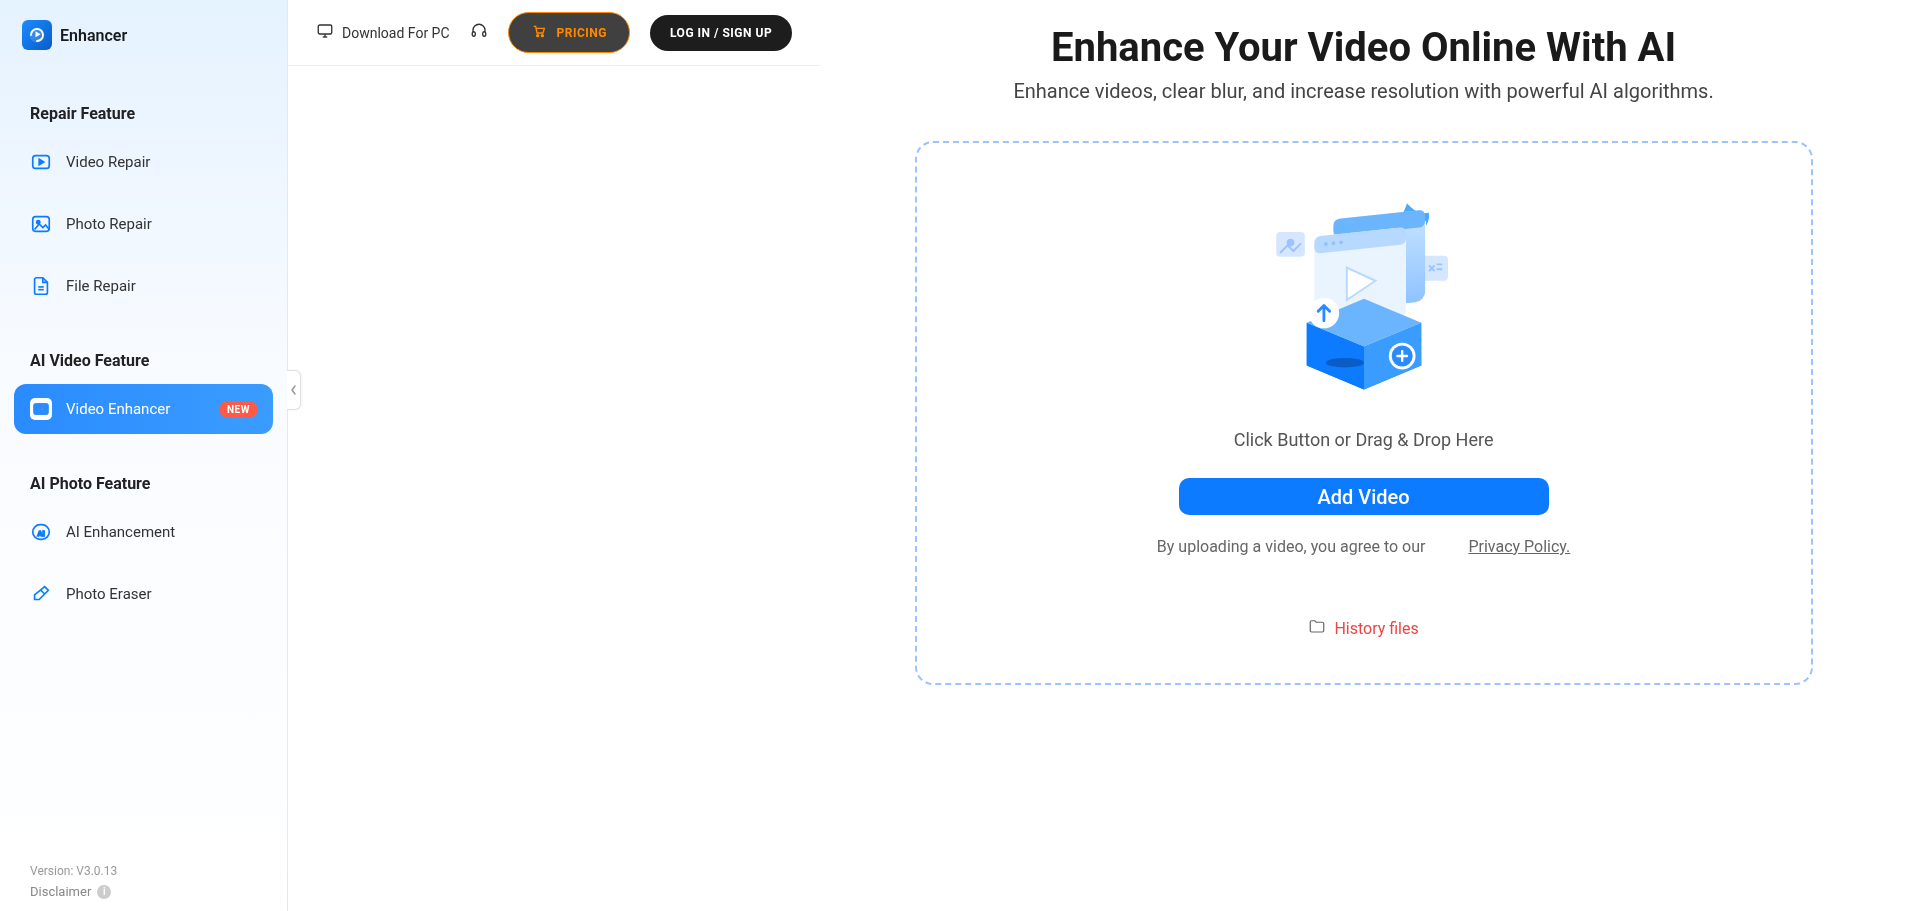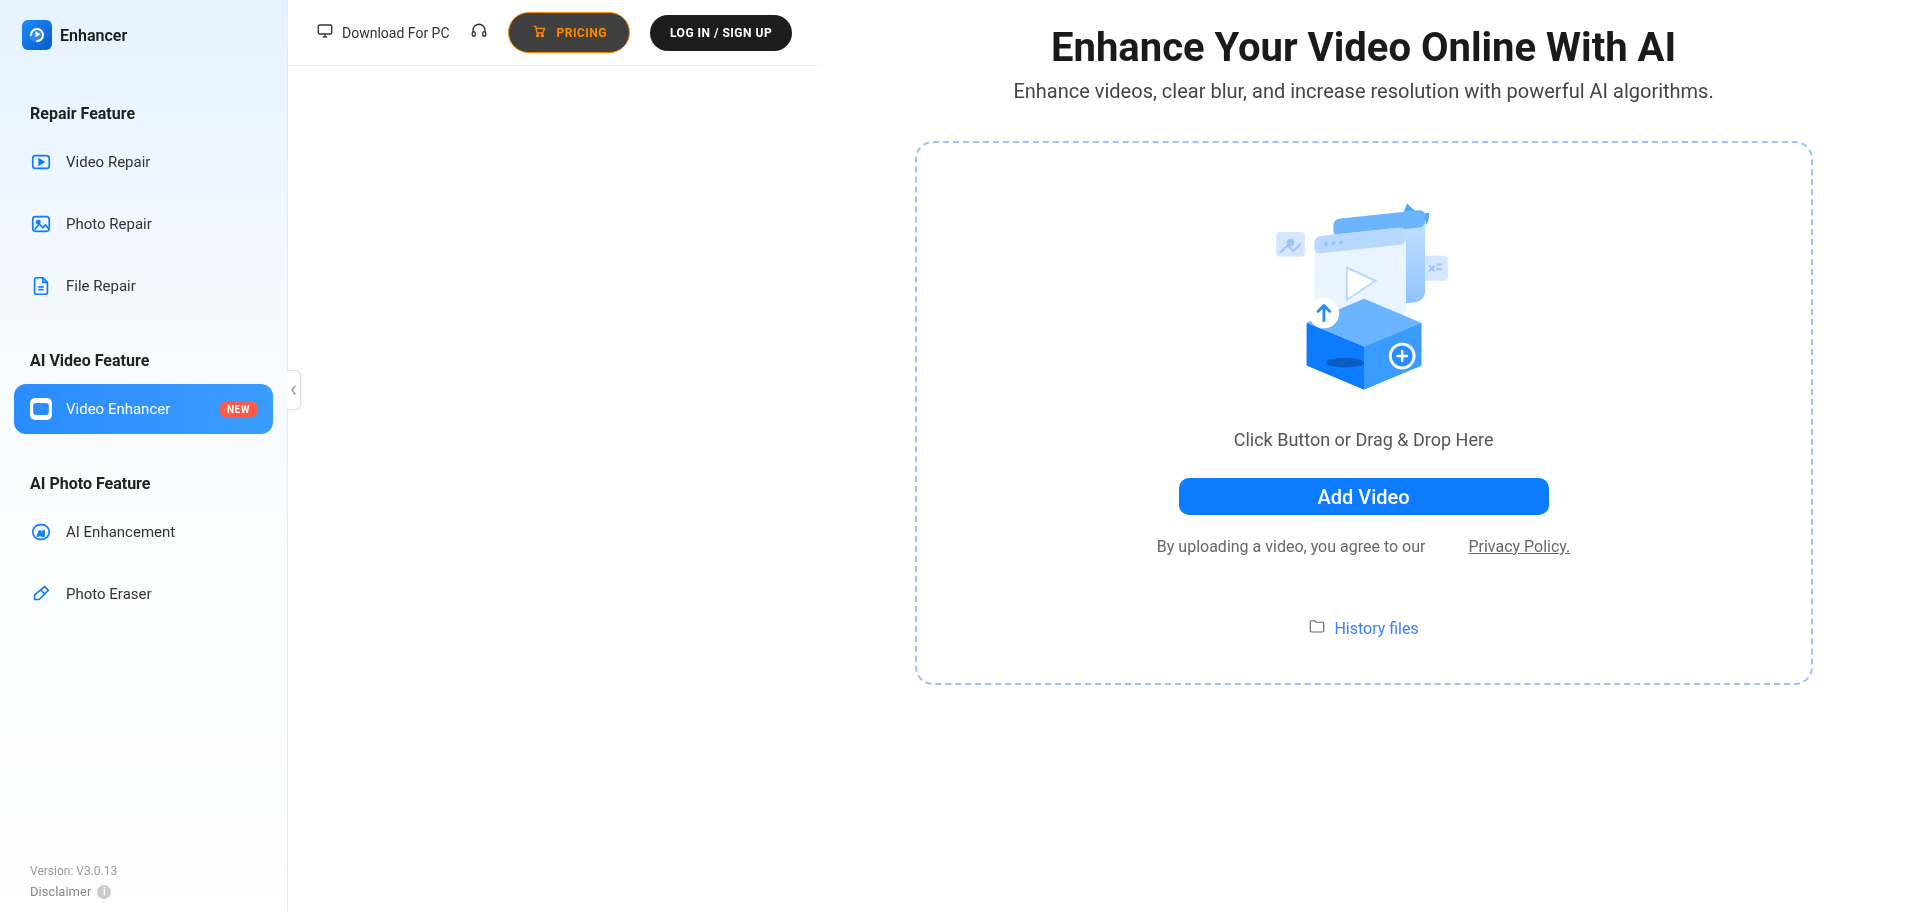--- a/index.html
+++ b/index.html
@@ -39,21 +39,21 @@
 .content { flex: 1; display: flex; flex-direction: column; align-items: center; padding-top: 24px; }
 .page-title { font-size: 40px; font-weight: 700; color: #1a1a1a; margin-bottom: 8px; }
 .page-subtitle { font-size: 20px; color: #444; margin-bottom: 38px; }
 
 .dropzone { width: 898px; height: 544px; border: 2px dashed #9cc2ff; border-radius: 18px; display: flex; flex-direction: column; align-items: center; padding-top: 46px; }
 .dz-illustration { width: 210px; height: 210px; margin-bottom: 30px; }
 .dz-text { font-size: 18px; color: #555; margin-bottom: 28px; }
 .btn-add { width: 370px; height: 37px; background: #0d7bff; color: #fff; border: none; border-radius: 10px; font-size: 20px; font-weight: 500; cursor: pointer; }
 .agree-row { font-size: 16px; color: #666; margin-top: 22px; }
 .agree-row .policy-link { color: #666; text-decoration: underline; cursor: pointer; margin-left: 39px; }
-.history-row { display: flex; align-items: center; gap: 8px; margin-top: 62px; color: #3b82f6; font-size: 16px; cursor: pointer; }
+.history-row { display: flex; align-items: center; gap: 8px; margin-top: 62px; color: #ef4444; font-size: 16px; cursor: pointer; }
 .history-row svg { width: 18px; height: 16px; }
 </style>
 </head>
 <body>
 
 <aside class="sidebar">
   <div class="logo-row">
     <span class="logo-mark">
       <svg viewBox="0 0 24 24">
           <circle cx="12" cy="12" r="10" fill="#fff" opacity="0.15"></circle>

